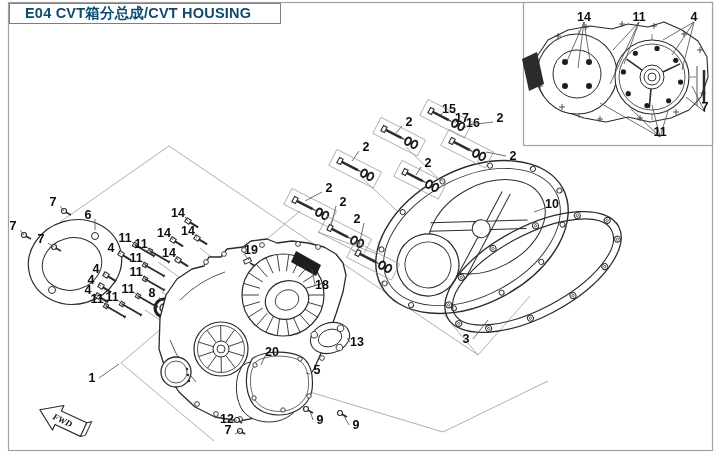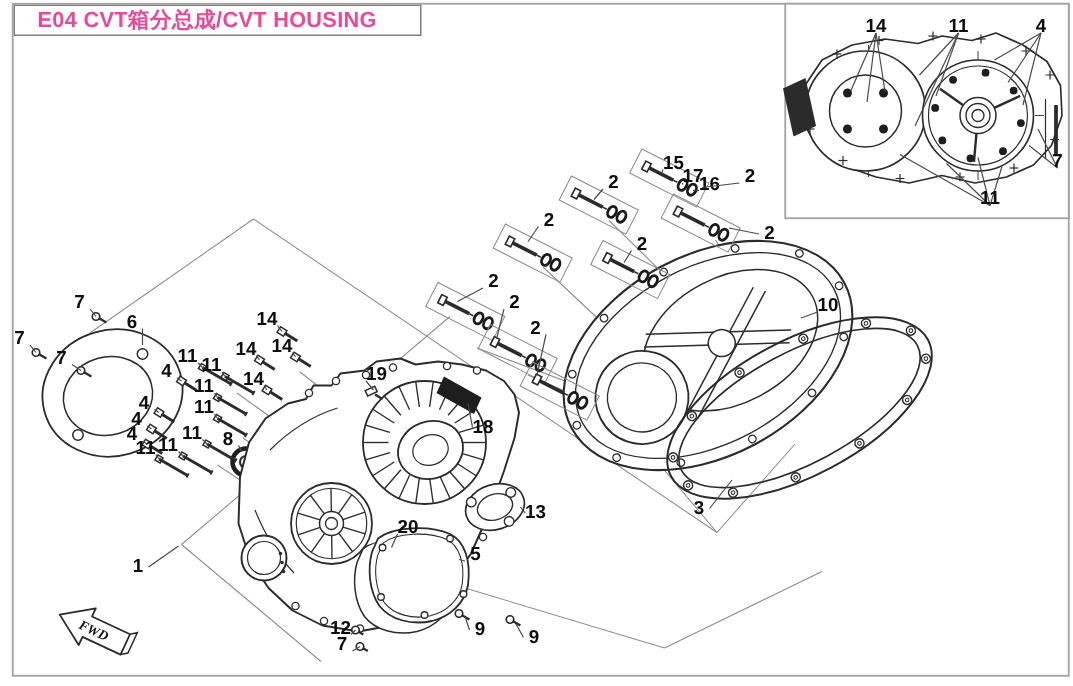--- a/index.html
+++ b/index.html
@@ -2,21 +2,21 @@
 <html><head>
 <meta charset="utf-8">
 <style>
   html,body{margin:0;padding:0;background:#fff;}
   .stage{position:relative;width:715px;height:457px;background:#fff;overflow:hidden;
          font-family:"Liberation Sans",sans-serif;}
   .stage svg{position:absolute;left:0;top:0;}
   .title-box{position:absolute;left:9px;top:3px;width:272px;height:21px;
              border:1.4px solid #7e7e7e;background:#fff;box-sizing:border-box;
              display:flex;align-items:center;padding-left:15px;
-             font-weight:bold;font-size:14.5px;color:#ec4899;letter-spacing:.2px;white-space:nowrap;}
+             font-weight:bold;font-size:14.5px;color:#0c4a6e;letter-spacing:.2px;white-space:nowrap;}
 </style>
 </head>
 <body>
 
 <div class="stage">
   <svg id="art" width="715" height="457" viewBox="0 0 715 457">
       <rect x="8.5" y="2.5" width="704" height="448" fill="none" stroke="#a2a2a2" stroke-width="1.2"></rect>
       <line x1="169" y1="146" x2="478" y2="355" stroke="#8c8c8c" stroke-width="0.7"></line>
       <line x1="169" y1="146" x2="60" y2="222" stroke="#8c8c8c" stroke-width="0.7"></line>
       <line x1="121" y1="363" x2="300" y2="211" stroke="#8c8c8c" stroke-width="0.7"></line>

